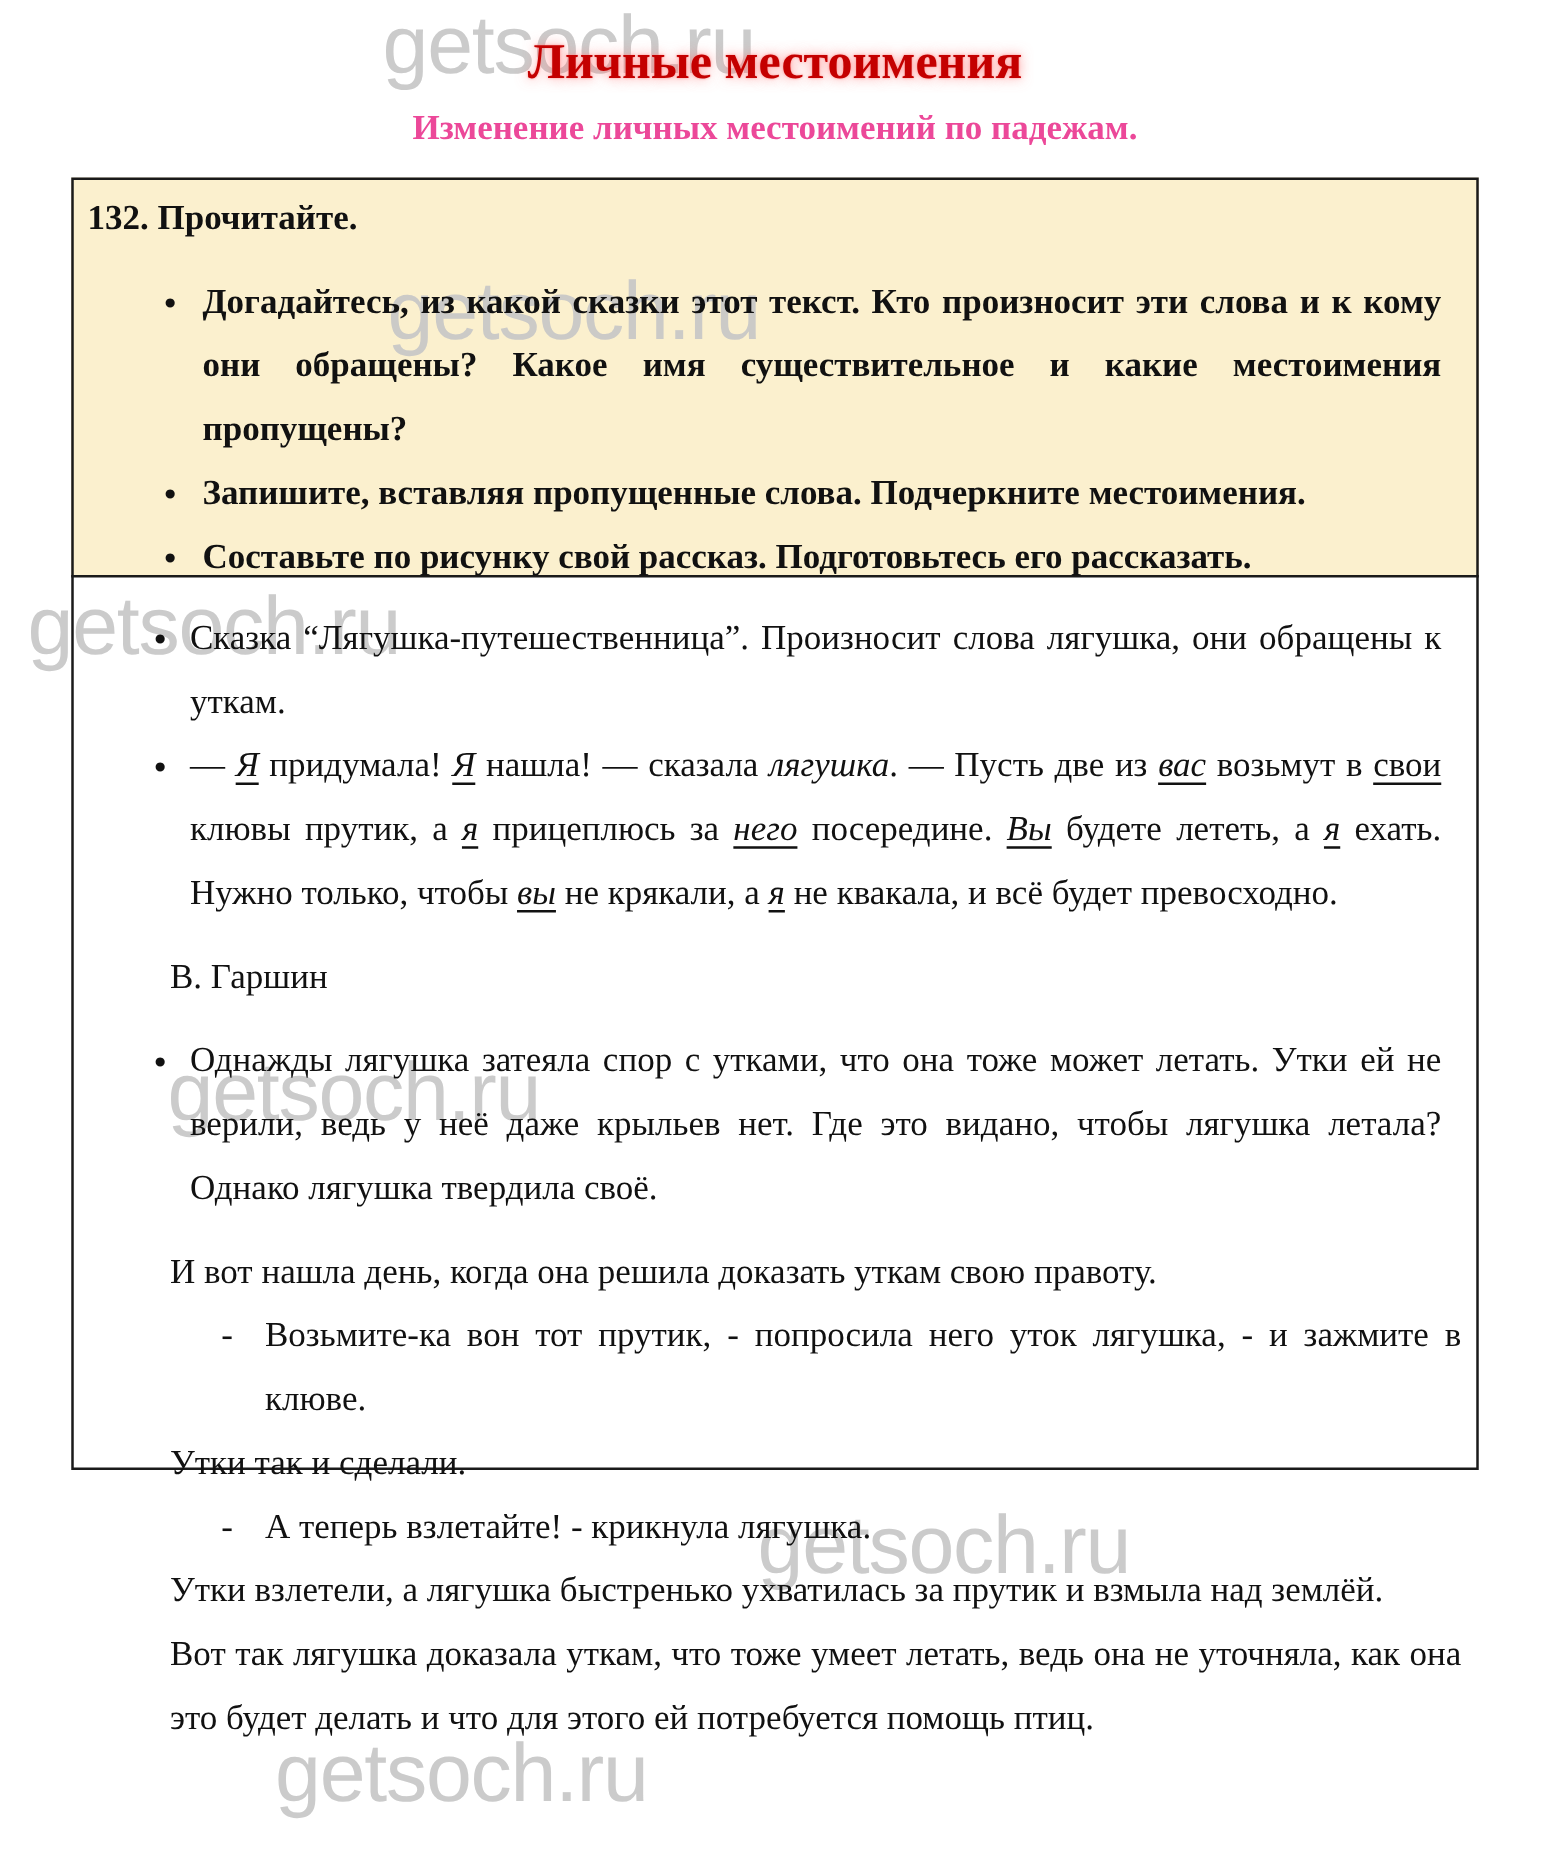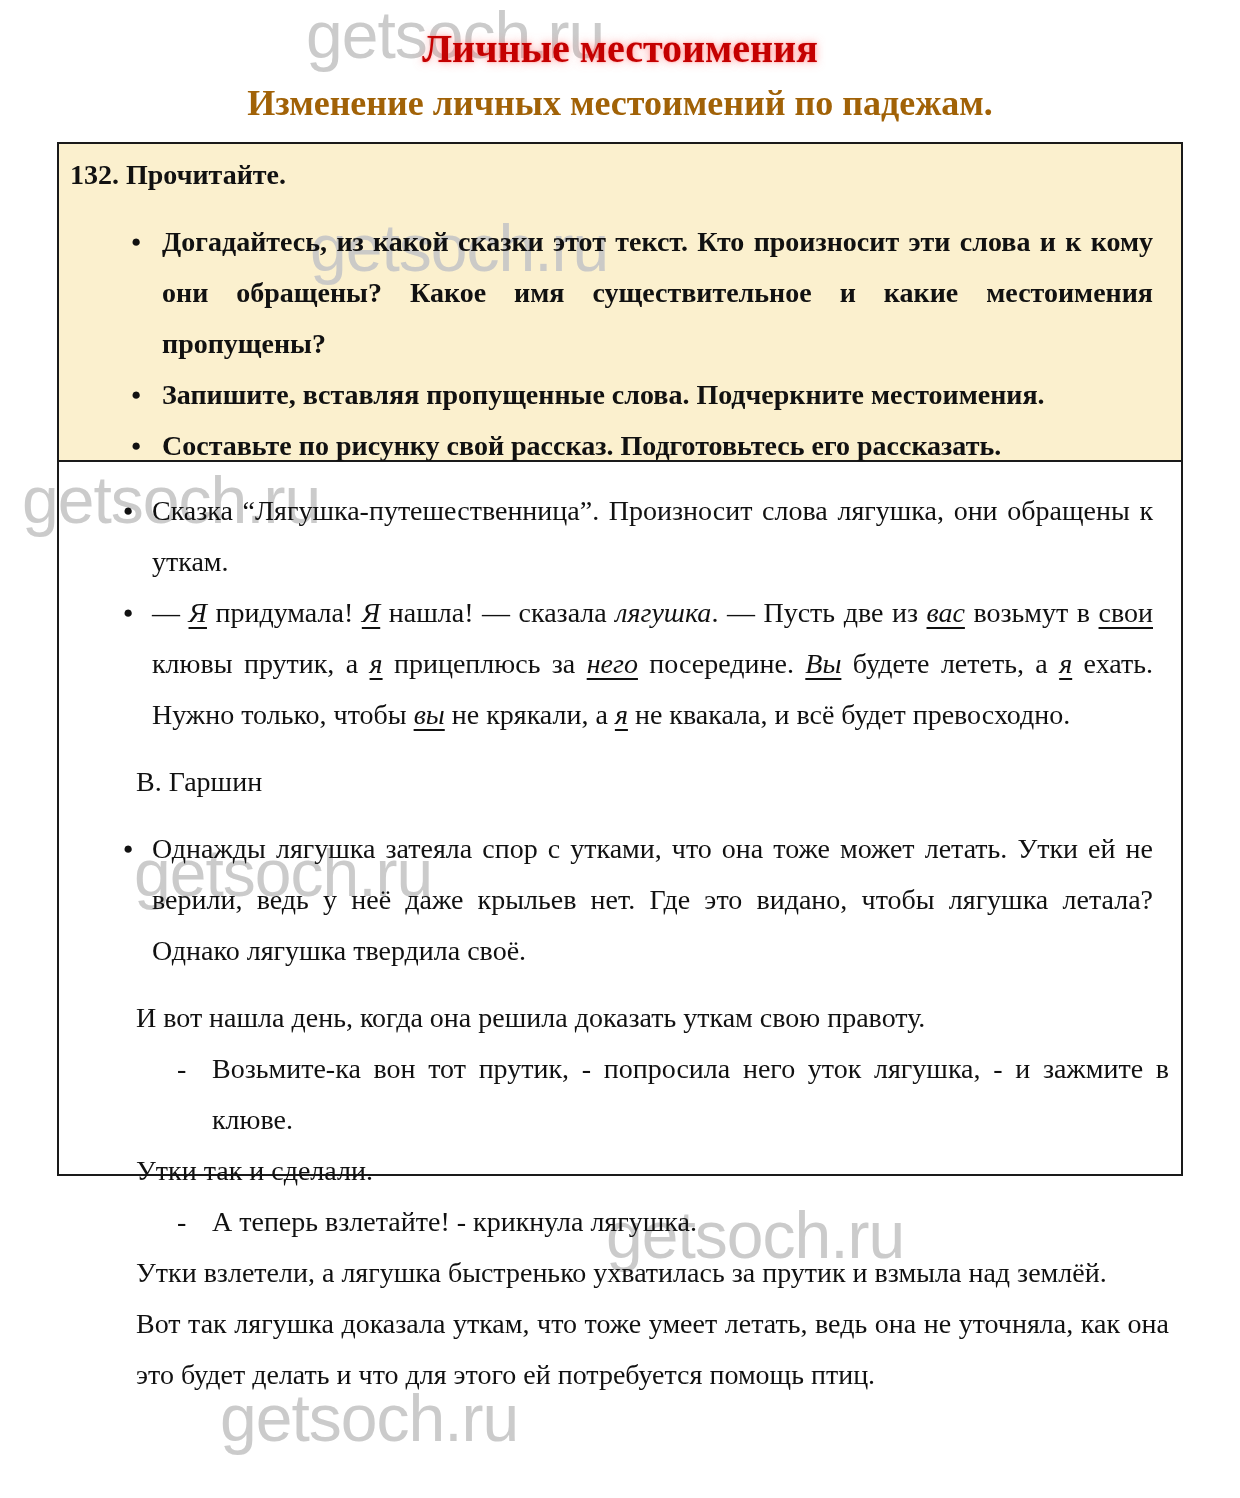--- a/index.html
+++ b/index.html
@@ -35,22 +35,22 @@
 
   
   .header{padding-top:20px;text-align:center;}
   .header h1,.header h2{margin:0;position:relative;z-index:2;}
   .page-title{
     font-size:40px;font-weight:bold;line-height:58px;
     color:#c40000;
     text-shadow:0 0 2px rgba(255,140,140,.95),0 0 10px rgba(255,110,110,.7);
   }
   .page-subtitle{
-    font-size:36px;font-weight:bold;line-height:50px;
-    color:#a16207;
+    font-size:28px;font-weight:bold;line-height:50px;
+    color:#ec4899;
   }
 
   
   .box{
     position:relative;
     margin:14px 57px 0 57px;
     width:1126px;
     box-sizing:border-box;
   }
   

